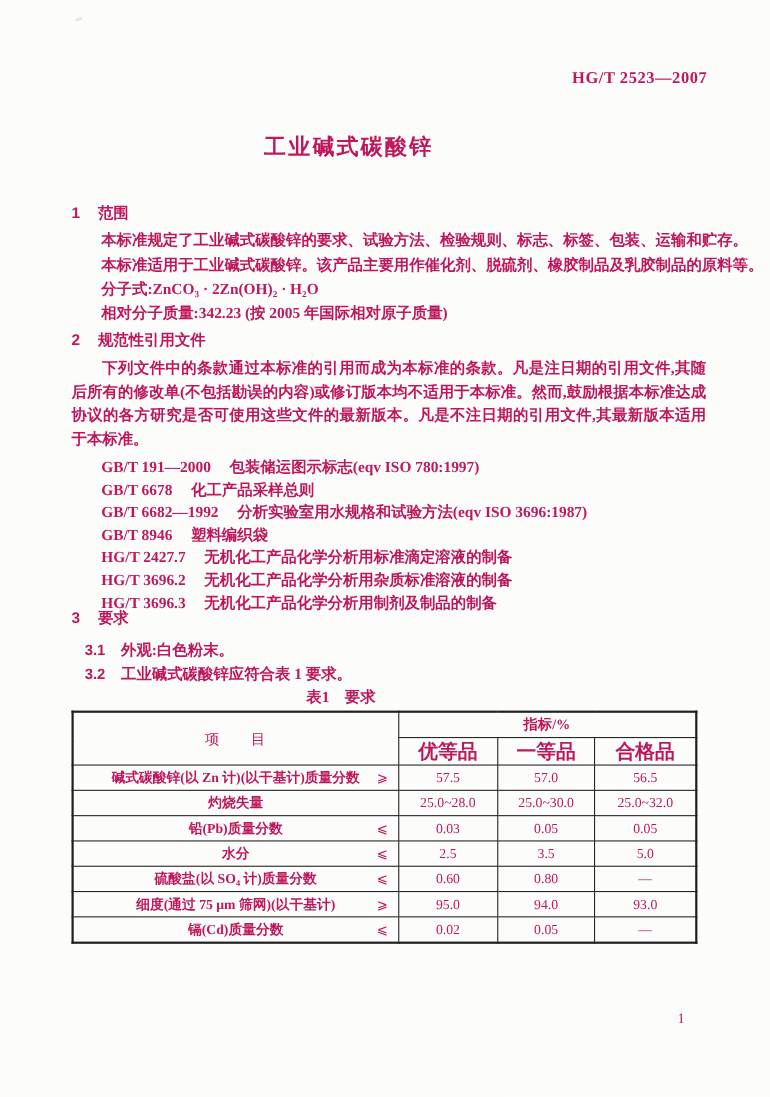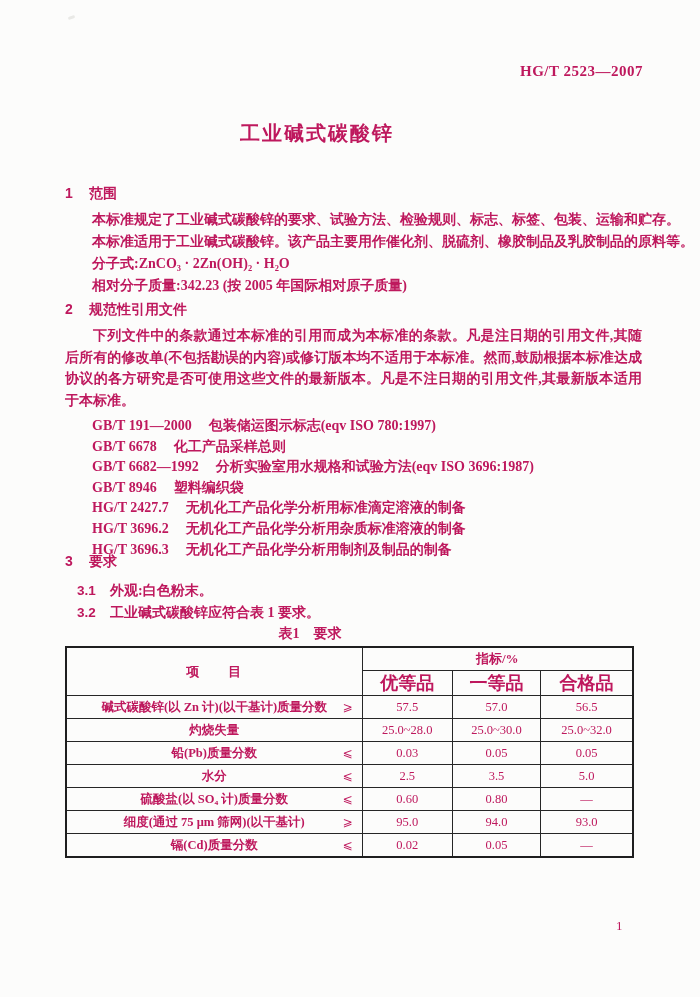--- a/index.html
+++ b/index.html
@@ -55,21 +55,21 @@
     table-layout:fixed;
   }
   table.req th,table.req td{
     border:1px solid #262626;
     padding:0;margin:0;
   }
   .col-item{width:295px;}
   .col-g1{width:90px;}
   .col-g2{width:88px;}
   .col-g3{width:92px;}
-  th.th-item{font-size:13px;font-weight:bold;letter-spacing:1px;}
+  th.th-item{font-size:13px;font-weight:normal;letter-spacing:1px;}
   th.th-index{height:22px;font-size:13px;font-weight:bold;}
   th.th-grade{height:23px;font-size:18px;font-weight:bold;}
   td.c-item{
     height:22px;position:relative;
     font-size:12.5px;font-weight:bold;
     padding-left:8px;white-space:nowrap;overflow:hidden;
     text-align:center;
   }
   td.c-item .rel{
     position:absolute;right:9px;top:50%;transform:translateY(-50%);

